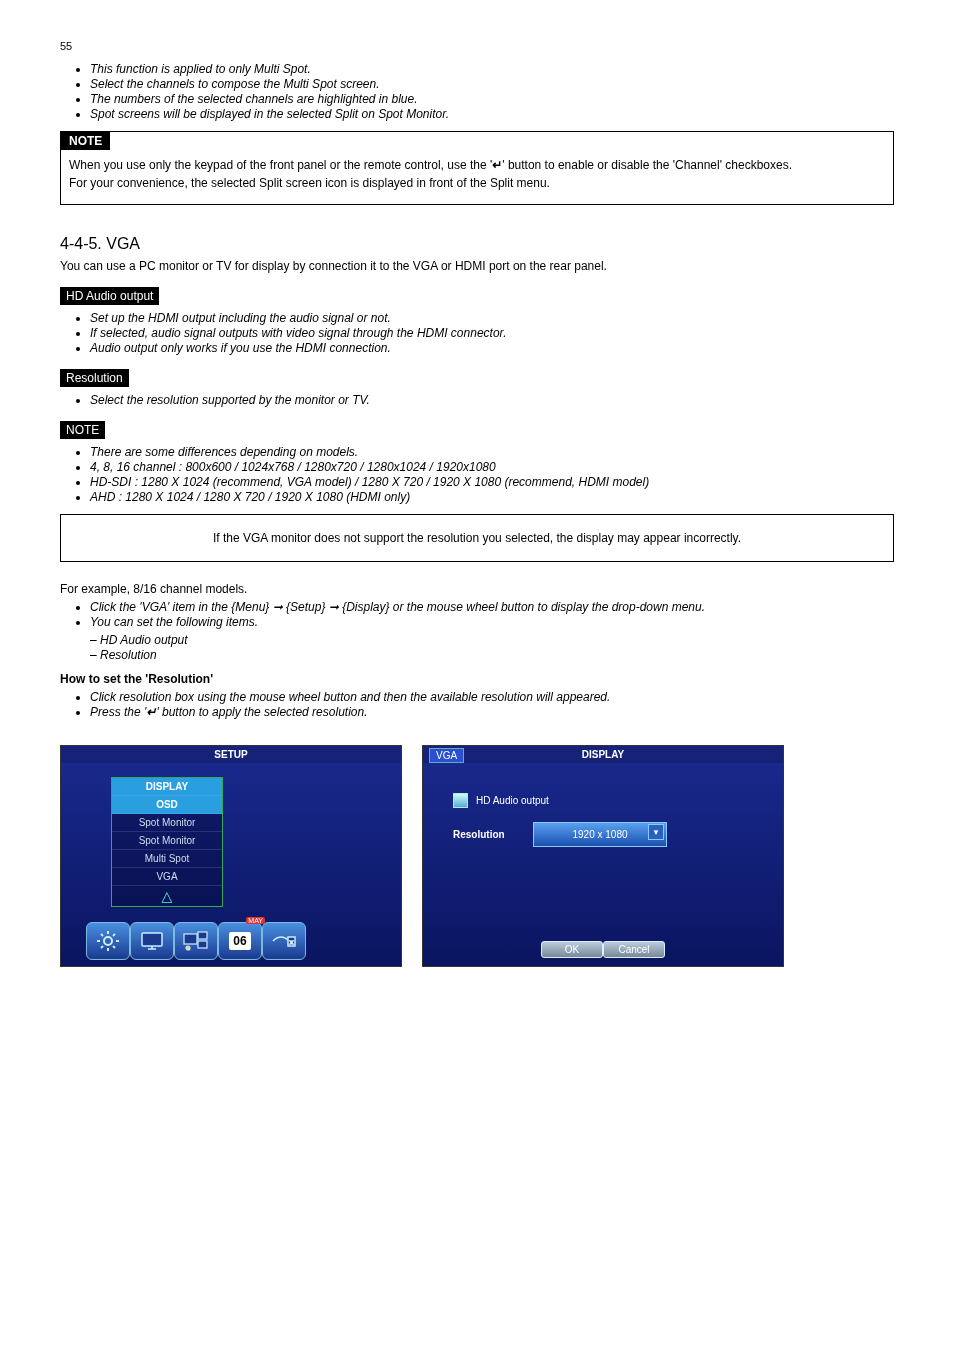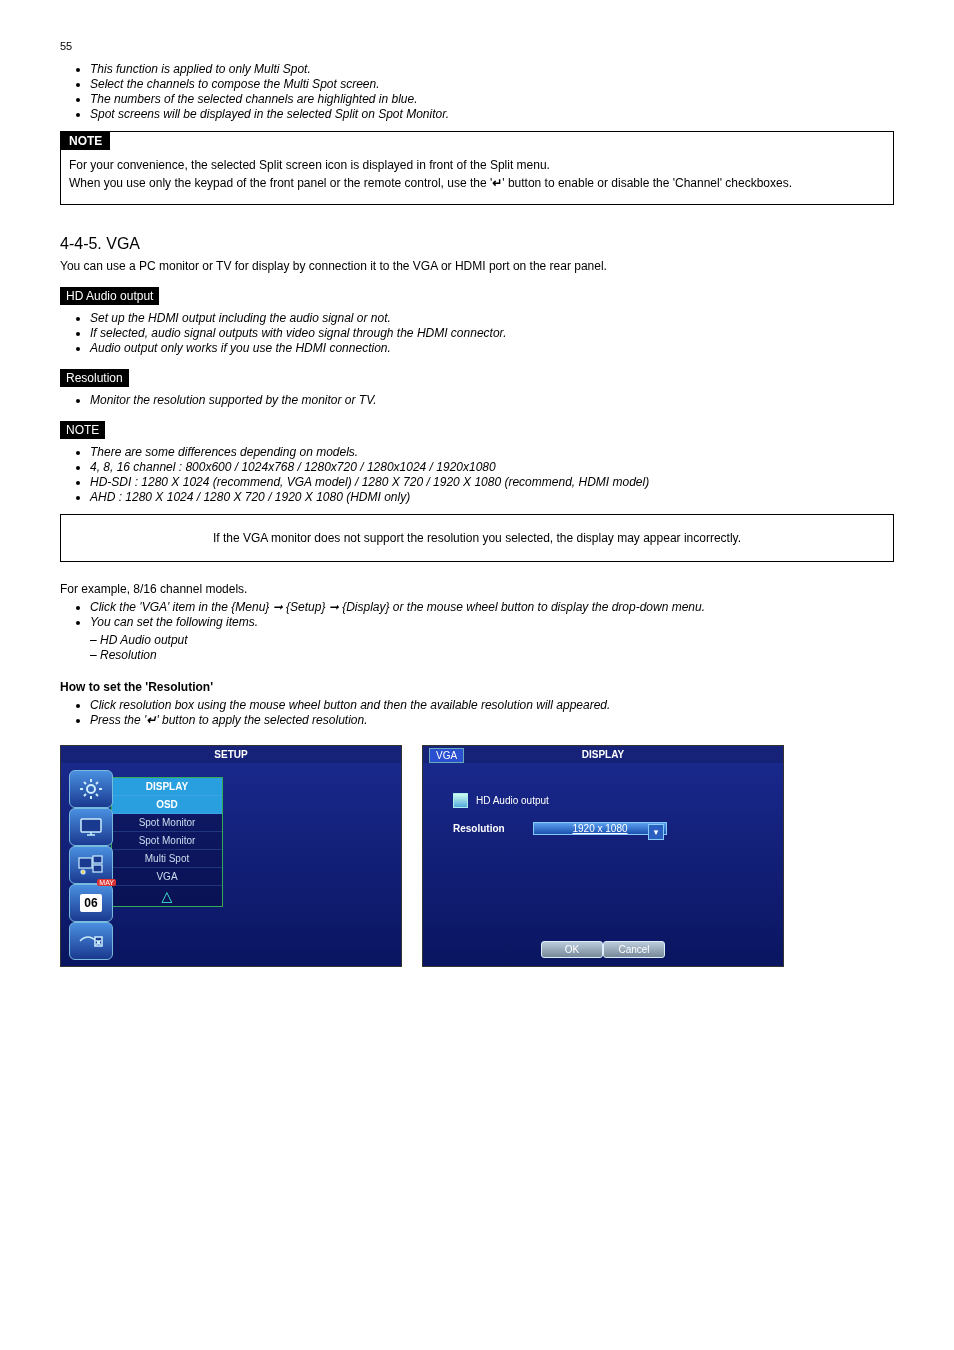--- a/index.html
+++ b/index.html
@@ -48,25 +48,25 @@
     font-size: 12px;
     margin-top: 10px;
     margin-bottom: 2px;
   }
   .plain-note-box {
     border: 1px solid #000;
     padding: 16px;
     margin: 10px 0 20px 0;
     text-align: center;
   }
-  .sub-title { font-weight: bold; margin-top: 18px; margin-bottom: 4px; }
+  .sub-title { font-weight: bold; margin-top: 10px; margin-bottom: 4px; }
   .screens {
     display: flex;
     gap: 20px;
-    margin-top: 18px;
+    margin-top: 26px;
     align-items: flex-start;
   }
   .screen {
     background: linear-gradient(180deg, #1a2a8f 0%, #0a1560 100%);
     border: 1px solid #333;
     color: #fff;
     font-size: 10px;
     position: relative;
   }
   .screen-left { width: 340px; height: 220px; }
@@ -112,23 +112,22 @@
     color: #4fd;
     font-size: 14px;
     padding: 2px 0;
   }
   .bottom-icons {
     position: absolute;
     bottom: 6px;
     left: 0;
     right: 0;
     display: flex;
-    justify-content: center;
-    padding: 0 8px;
-    flex-direction: column;
+    justify-content: flex-start;
+    padding: 0 25px;
   }
   .bicon {
     width: 42px;
     height: 36px;
     background: linear-gradient(180deg,#4a8fe0,#1a3a90);
     border-radius: 6px;
     border: 1px solid #7bd;
     display: flex;
     align-items: center;
     justify-content: center;
@@ -164,25 +163,24 @@
   .res-row {
     display: flex;
     align-items: center;
     gap: 10px;
   }
   .res-label { width: 70px; font-weight: bold; }
   .res-dd {
     background: linear-gradient(180deg,#5aa0f0,#1a50b0);
     border: 1px solid #8cf;
     color: #fff;
-    padding: 0 6px;
+    padding: 6px 6px;
     width: 120px;
     text-align: center;
     position: relative;
-    text-decoration: underline;
   }
   .res-dd .dd-arrow {
     position: absolute;
     right: 2px;
     top: 1px;
     width: 14px;
     height: 14px;
     background: #2a60c0;
     border: 1px solid #8cf;
     font-size: 9px;
@@ -220,40 +218,40 @@
   <ul>
     <li>This function is applied to only Multi Spot.</li>
     <li>Select the channels to compose the Multi Spot screen.</li>
     <li>The numbers of the selected channels are highlighted in blue.</li>
     <li>Spot screens will be displayed in the selected Split on Spot Monitor.</li>
   </ul>
 
   <div class="note-box">
     <span class="note-tab">NOTE</span>
     <div class="note-body">
-      <div class="para">For your convenience, the selected Split screen icon is displayed in front of the Split menu.</div>
       <div class="para">
         <span>When you use only the keypad of the front panel or the remote control, use the '</span><span class="enter-icon">↵</span><span>' button to enable or disable the 'Channel' checkboxes.</span>
       </div>
+      <div class="para">For your convenience, the selected Split screen icon is displayed in front of the Split menu.</div>
     </div>
   </div>
 
   <div class="section-head">4-4-5. VGA</div>
   <div class="para">You can use a PC monitor or TV for display by connection it to the VGA or HDMI port on the rear panel.</div>
 
   <div><span class="underline-block">HD Audio output</span></div>
   <ul>
     <li>Set up the HDMI output including the audio signal or not.</li>
     <li>If selected, audio signal outputs with video signal through the HDMI connector.</li>
     <li>Audio output only works if you use the HDMI connection.</li>
   </ul>
 
   <div><span class="underline-block">Resolution</span></div>
   <ul>
-    <li>Monitor the resolution supported by the monitor or TV.</li>
+    <li>Select the resolution supported by the monitor or TV.</li>
   </ul>
 
   <div><span class="underline-block">NOTE</span></div>
   <ul>
     <li>There are some differences depending on models.</li>
     <li>4, 8, 16 channel : 800x600 / 1024x768 / 1280x720 / 1280x1024 / 1920x1080</li>
     <li>HD-SDI : 1280 X 1024 (recommend, VGA model) / 1280 X 720 / 1920 X 1080 (recommend, HDMI model)</li>
     <li>AHD : 1280 X 1024 / 1280 X 720 / 1920 X 1080 (HDMI only)</li>
   </ul>
 

